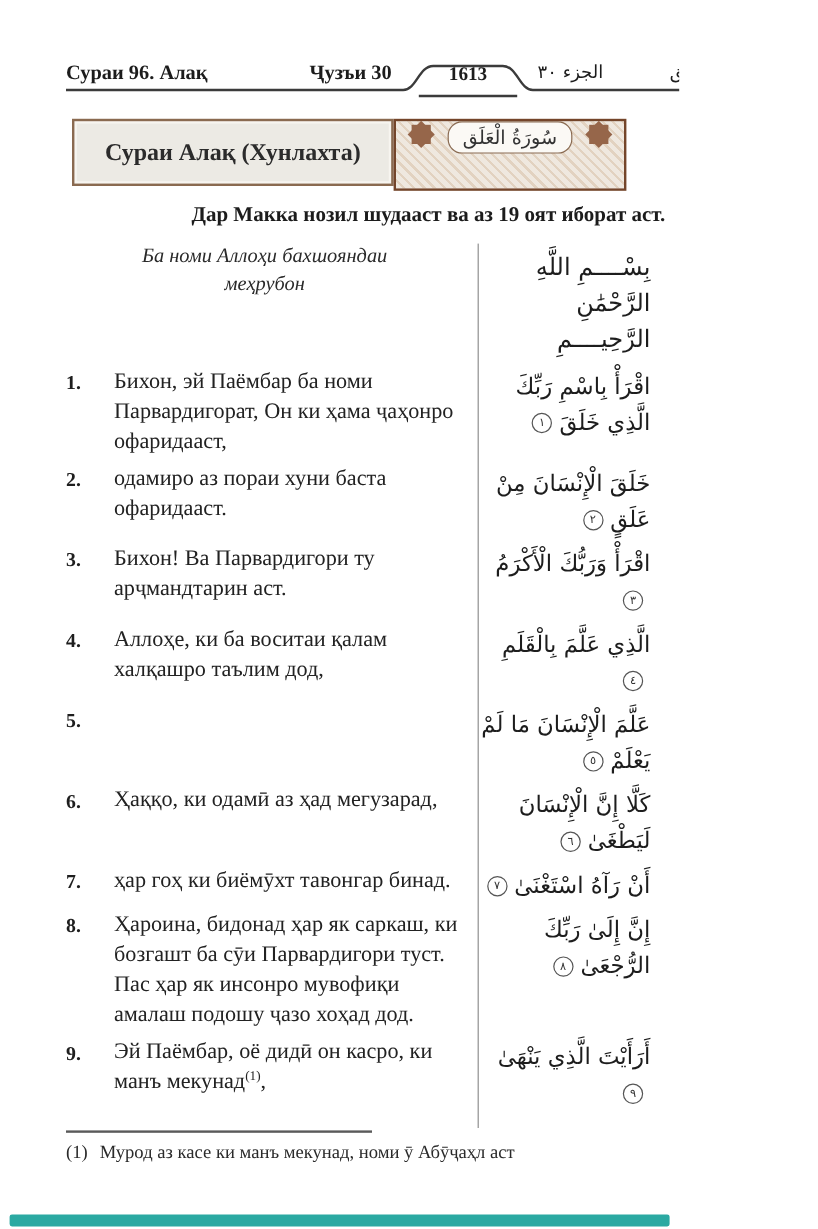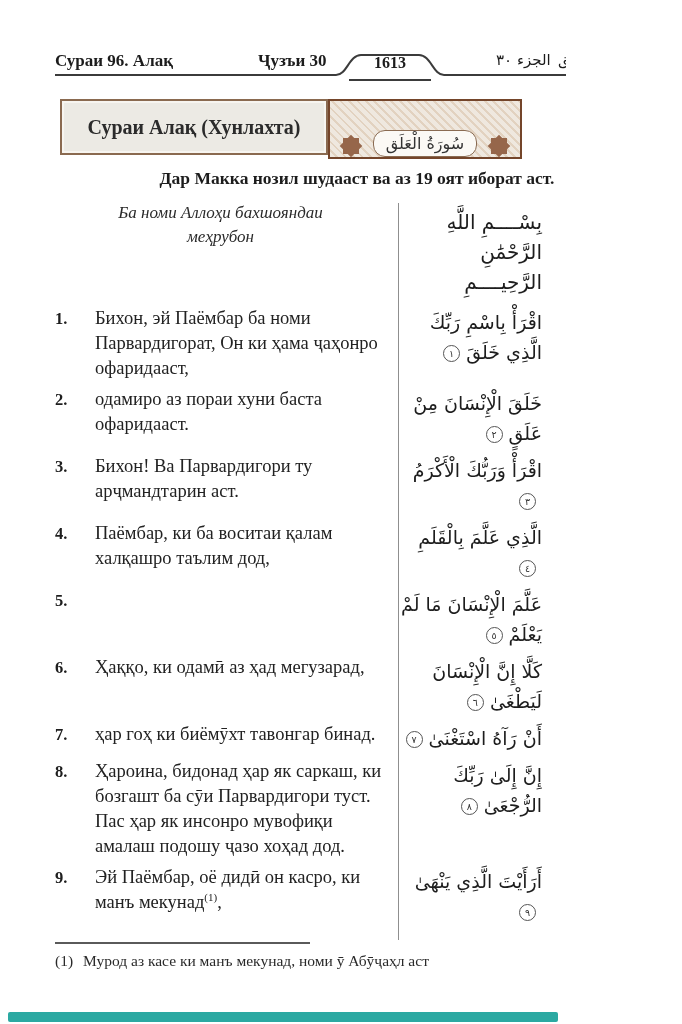--- a/index.html
+++ b/index.html
@@ -8,34 +8,34 @@
     font-family:"Liberation Serif", serif;color:#222;
   }
   
   .header{position:absolute;top:0;left:0;width:682px;height:90px;}
   .header svg{position:absolute;top:0;left:0;}
   .h-cyr{position:absolute;top:51px;font-weight:bold;font-size:17px;color:#1c1c1c;white-space:nowrap;}
   .h-surah{left:55px;}
   .h-juz{left:258px;}
   .h-page{position:absolute;top:54px;left:352px;width:76px;text-align:center;font-weight:bold;font-size:16px;color:#1c1c1c;}
   .h-ar{position:absolute;top:51px;font-family:"DejaVu Sans", sans-serif;font-size:15px;color:#1c1c1c;white-space:nowrap;direction:rtl;}
-  .h-juz-ar{left:448px;margin-left:48px;}
+  .h-juz-ar{left:448px;}
   .h-surah-ar{right:24px;}
   
   .title-row{position:absolute;top:99px;left:60px;right:44px;height:60px;display:flex;justify-content:space-between;}
   .title-box{
     width:327px;height:56px;box-sizing:border-box;background:#eceae4;
     border:2px solid #8a6a50;box-shadow:inset 0 0 0 2px #f7f5f0;
     display:flex;align-items:center;justify-content:center;
   }
   .title-box span{font-weight:bold;font-size:20px;color:#2b2b2b;}
   .ornament{
     width:232px;height:60px;box-sizing:border-box;border:2px solid #74452a;
     background:repeating-linear-gradient(45deg,#efe8df 0 4px,#e2d2c0 4px 6px);
-    display:flex;align-items:flex-end;justify-content:space-between;padding:0 10px;
+    display:flex;align-items:flex-start;justify-content:space-between;padding:0 10px;
   }
   .rosette{position:relative;width:22px;height:22px;flex:none;}
   .rosette::before,.rosette::after{content:"";position:absolute;inset:3px;background:#96664a;}
   .rosette::before{transform:rotate(45deg);}
   .rosette .core{position:absolute;inset:8px;background:#f3ece3;border-radius:50%;}
   .cartouche{
     background:#fbf9f5;border:1.5px solid #8a6b52;border-radius:12px;
     padding:3px 12px;direction:rtl;font-family:"DejaVu Sans", sans-serif;
     font-size:16px;color:#333;white-space:nowrap;
   }
@@ -135,21 +135,21 @@
         <div class="vtext">Бихон! Ва Парвардигори ту арҷмандтарин аст.</div>
       </div>
       <div class="vright">
         <span>اقْرَأْ وَرَبُّكَ الْأَكْرَمُ</span><span class="ayah">٣</span>
       </div>
     </div>
 
     <div class="row">
       <div class="vleft">
         <span class="vnum">4.</span>
-        <div class="vtext">Паёмбар, ки ба воситаи қалам халқашро таълим дод,</div>
+        <div class="vtext">Аллоҳе, ки ба воситаи қалам халқашро таълим дод,</div>
       </div>
       <div class="vright">
         <span>الَّذِي عَلَّمَ بِالْقَلَمِ</span><span class="ayah">٤</span>
       </div>
     </div>
 
     <div class="row">
       <div class="vleft">
         <span class="vnum">5.</span>
       </div>

